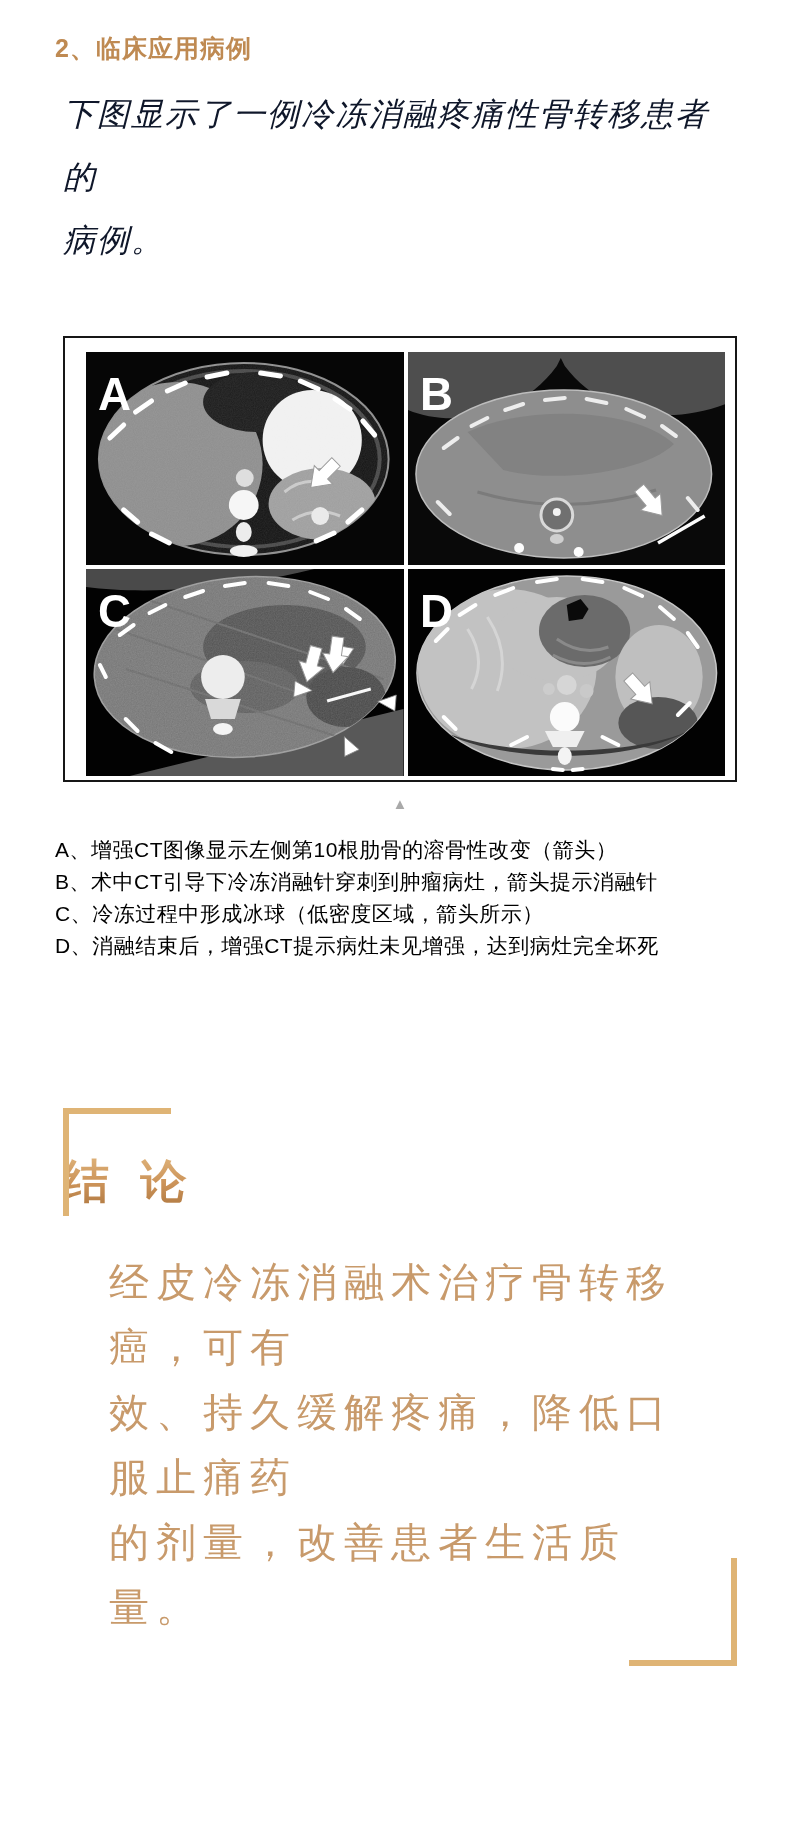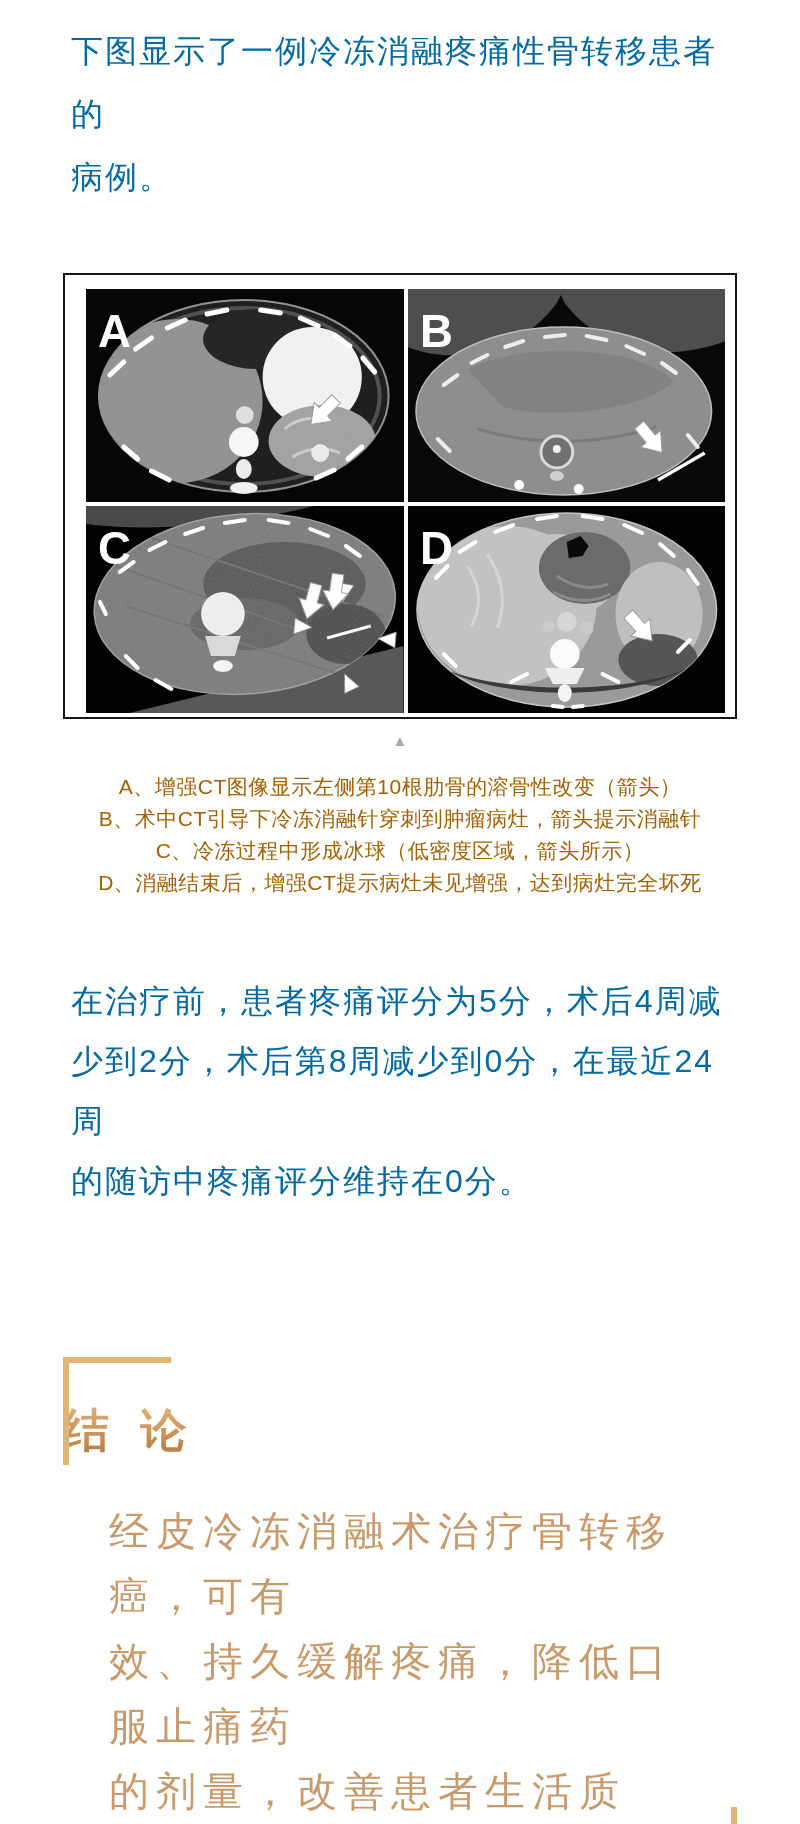--- a/index.html
+++ b/index.html
@@ -10,23 +10,24 @@
   }
   .page{padding:0 55px;}
 
   .heading{
     margin:0;padding-top:33px;
     font-size:25px;line-height:30px;font-weight:bold;
     color:#bf8a52;letter-spacing:1px;
   }
 
   .para{
-    margin:16px;color:#0369a1;
+    margin:8px;color:#0f172a;
     font-size:32px;line-height:63px;letter-spacing:2px;
     white-space:pre-line;
+    font-style:italic;
   }
   .intro{margin-top:20px;}
   .pain{margin-top:72px;line-height:60px;}
 
   .figure-frame{
     margin:64px 8px 0 8px;
     border:2px solid #161616;
     padding:14px 10px 4px 21px;
     background:#ffffff;
   }
@@ -38,22 +39,22 @@
   }
   .cell{background:#000;overflow:hidden;}
   .cell svg{display:block;width:100%;height:100%;}
 
   .triangle{
     margin-top:14px;text-align:center;
     font-size:15px;line-height:16px;color:#a9a9a9;
   }
 
   .caption{
-    margin-top:22px;text-align:center;
-    font-size:21px;line-height:32px;color:#a16207;
+    margin-top:22px;
+    font-size:21px;line-height:32px;color:#000000;
     letter-spacing:0.5px;white-space:pre-line;
   }
 
   .conclusion{
     position:relative;
     margin:146px 8px 0 8px;
     padding:50px 0 26px 0;
   }
   .bracket{position:absolute;width:102px;height:102px;}
   .bracket-tl{left:0;top:0;border-left:6px solid #dfb475;border-top:6px solid #dfb475;}
@@ -77,20 +78,21 @@
     margin:44px 30px 0 46px;
     font-size:40px;line-height:65px;letter-spacing:7px;
     color:#c89a6b;white-space:pre-line;
   }
 </style>
 </head>
 <body>
 
 <div class="page">
 
+  <h2 class="heading">2、临床应用病例</h2>
 
   <p class="para intro">下图显示了一例冷冻消融疼痛性骨转移患者的
 病例。</p>
 
   <div class="figure-frame">
     <div class="photo">
 
       <div class="cell">
         <svg viewBox="0 0 320 213" preserveAspectRatio="none">
           <defs>
@@ -282,23 +284,20 @@
     </div>
   </div>
 
   <div class="triangle">▲</div>
 
   <div class="caption">A、增强CT图像显示左侧第10根肋骨的溶骨性改变（箭头）
 B、术中CT引导下冷冻消融针穿刺到肿瘤病灶，箭头提示消融针
 C、冷冻过程中形成冰球（低密度区域，箭头所示）
 D、消融结束后，增强CT提示病灶未见增强，达到病灶完全坏死</div>
 
-  <p class="para pain">在治疗前，患者疼痛评分为5分，术后4周减
-少到2分，术后第8周减少到0分，在最近24周
-的随访中疼痛评分维持在0分。</p>
 
   <div class="conclusion">
     <div class="bracket bracket-tl"></div>
     <div class="bracket bracket-br"></div>
     <div class="conclusion-title-wrap">
       <span class="conclusion-title">结 论</span>
     </div>
     <div class="conclusion-body">经皮冷冻消融术治疗骨转移癌，可有
 效、持久缓解疼痛，降低口服止痛药
 的剂量，改善患者生活质量。</div>

